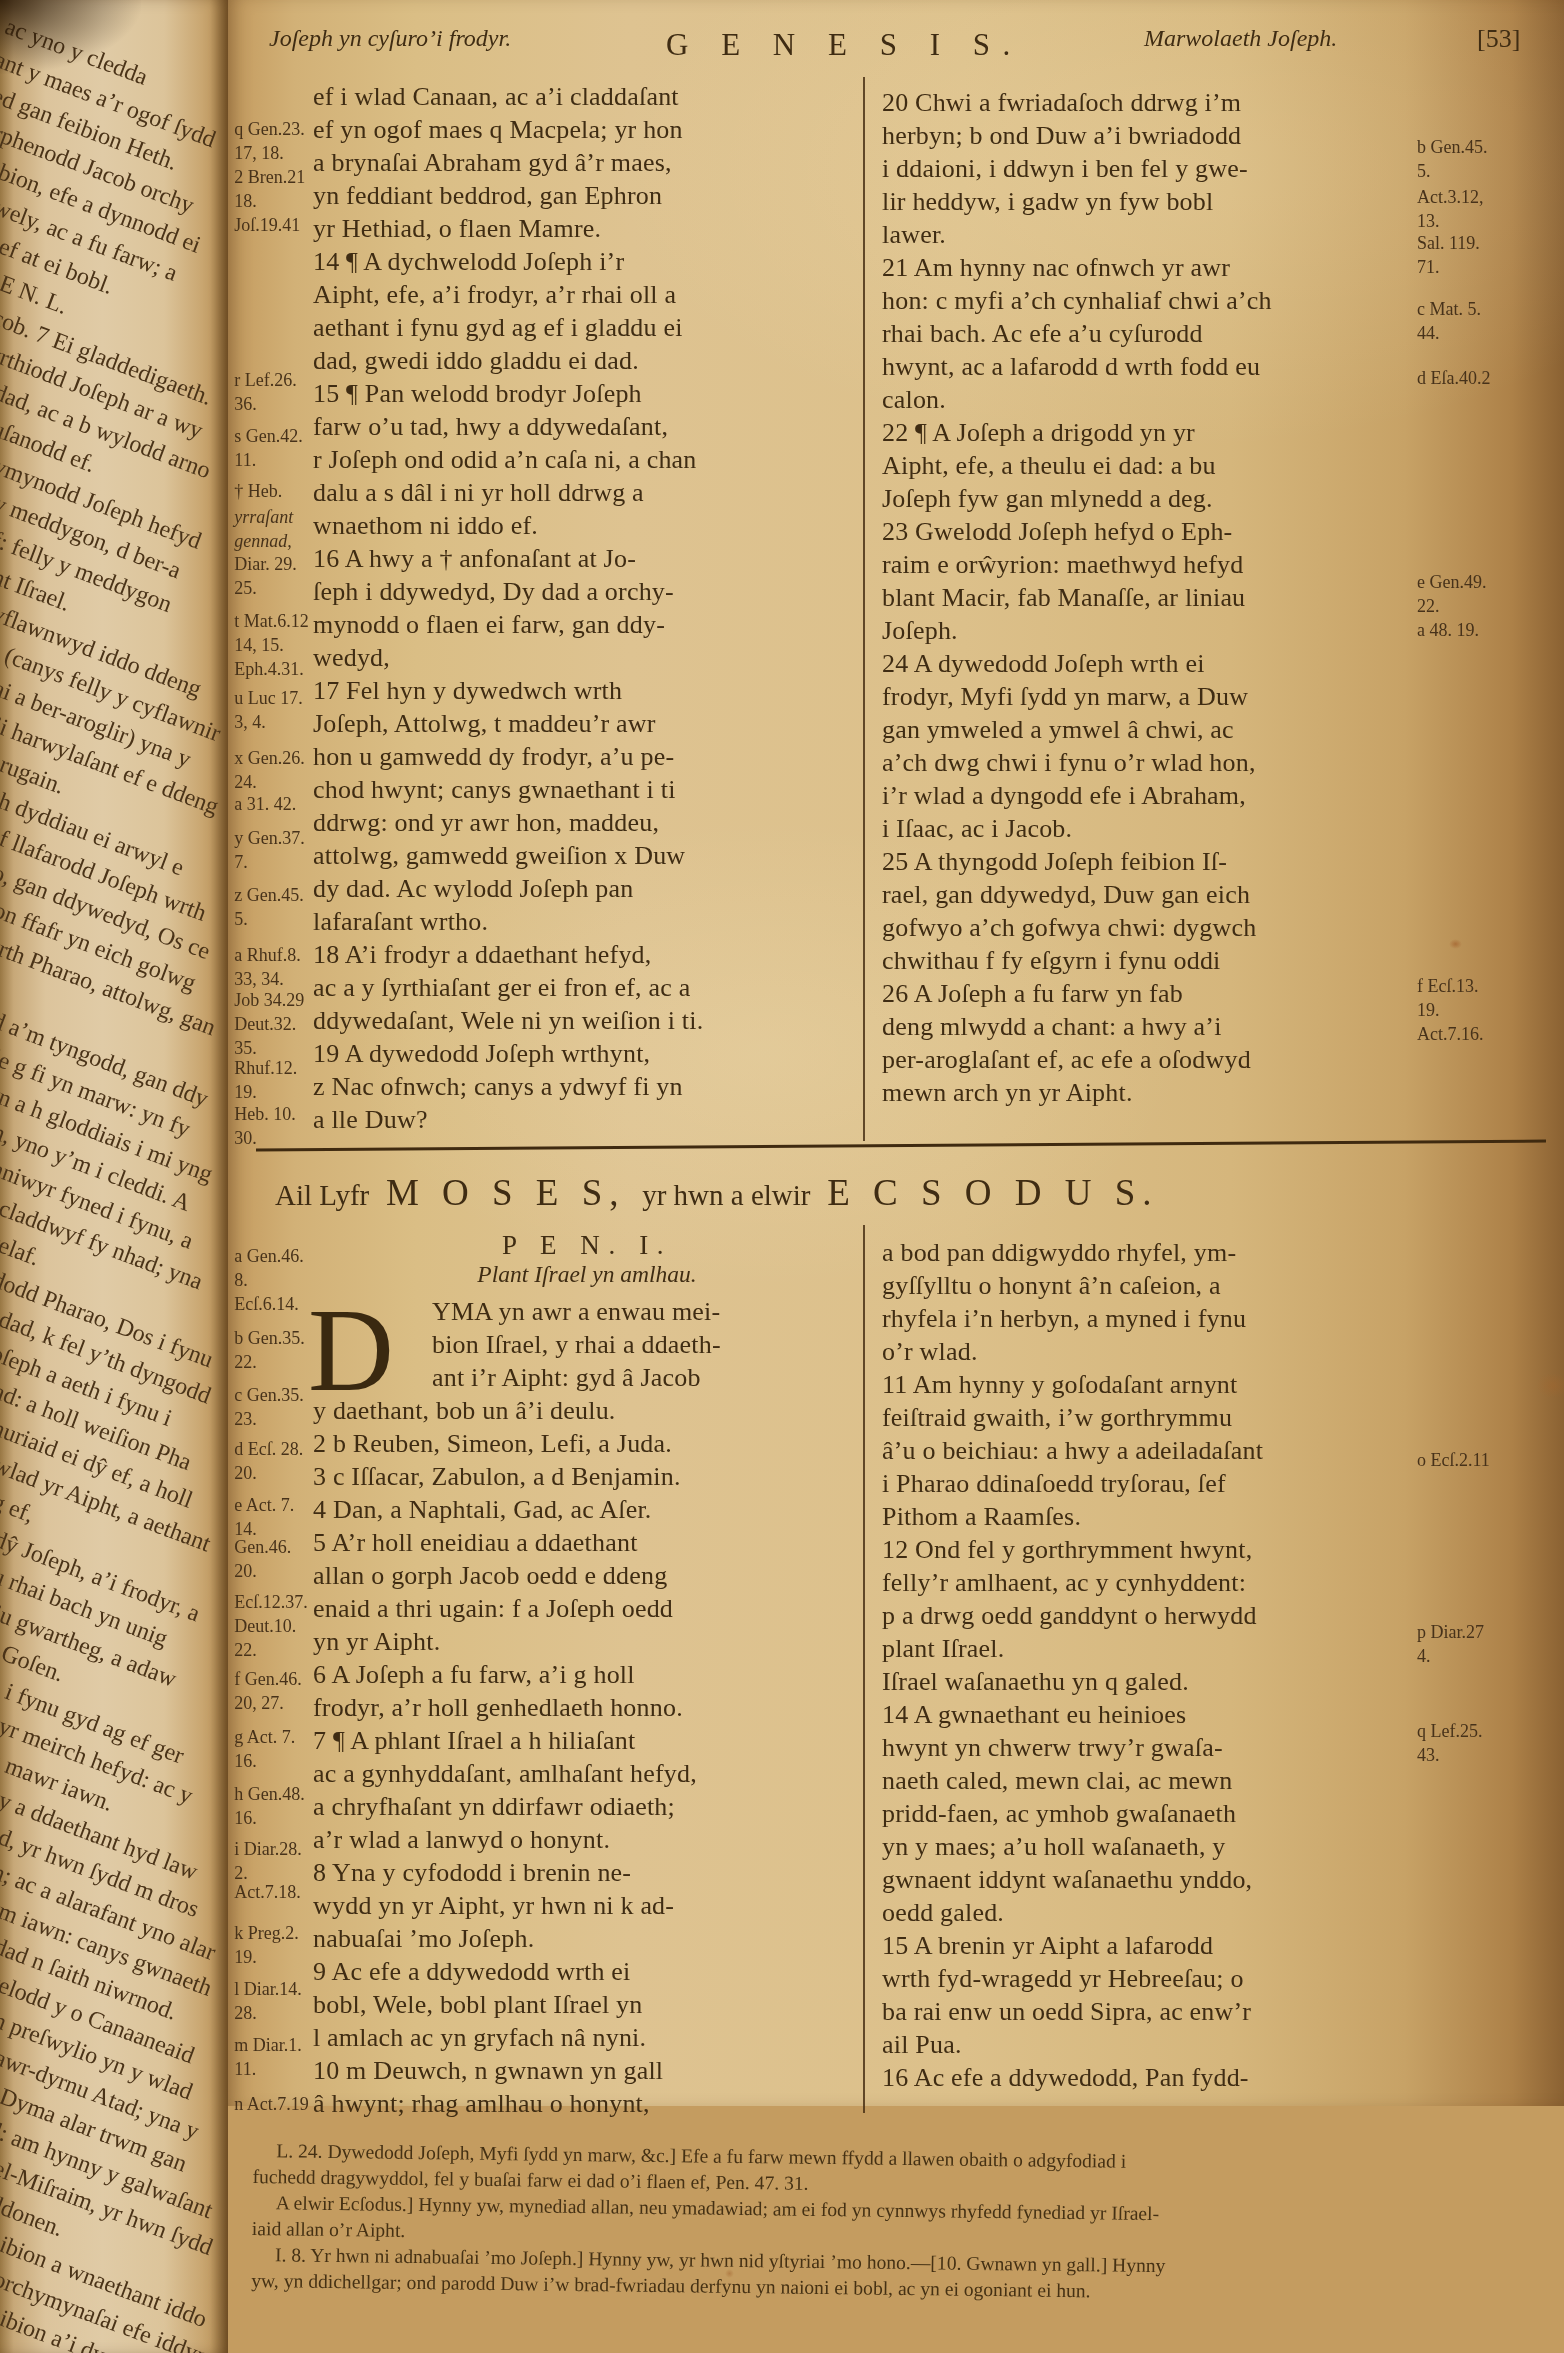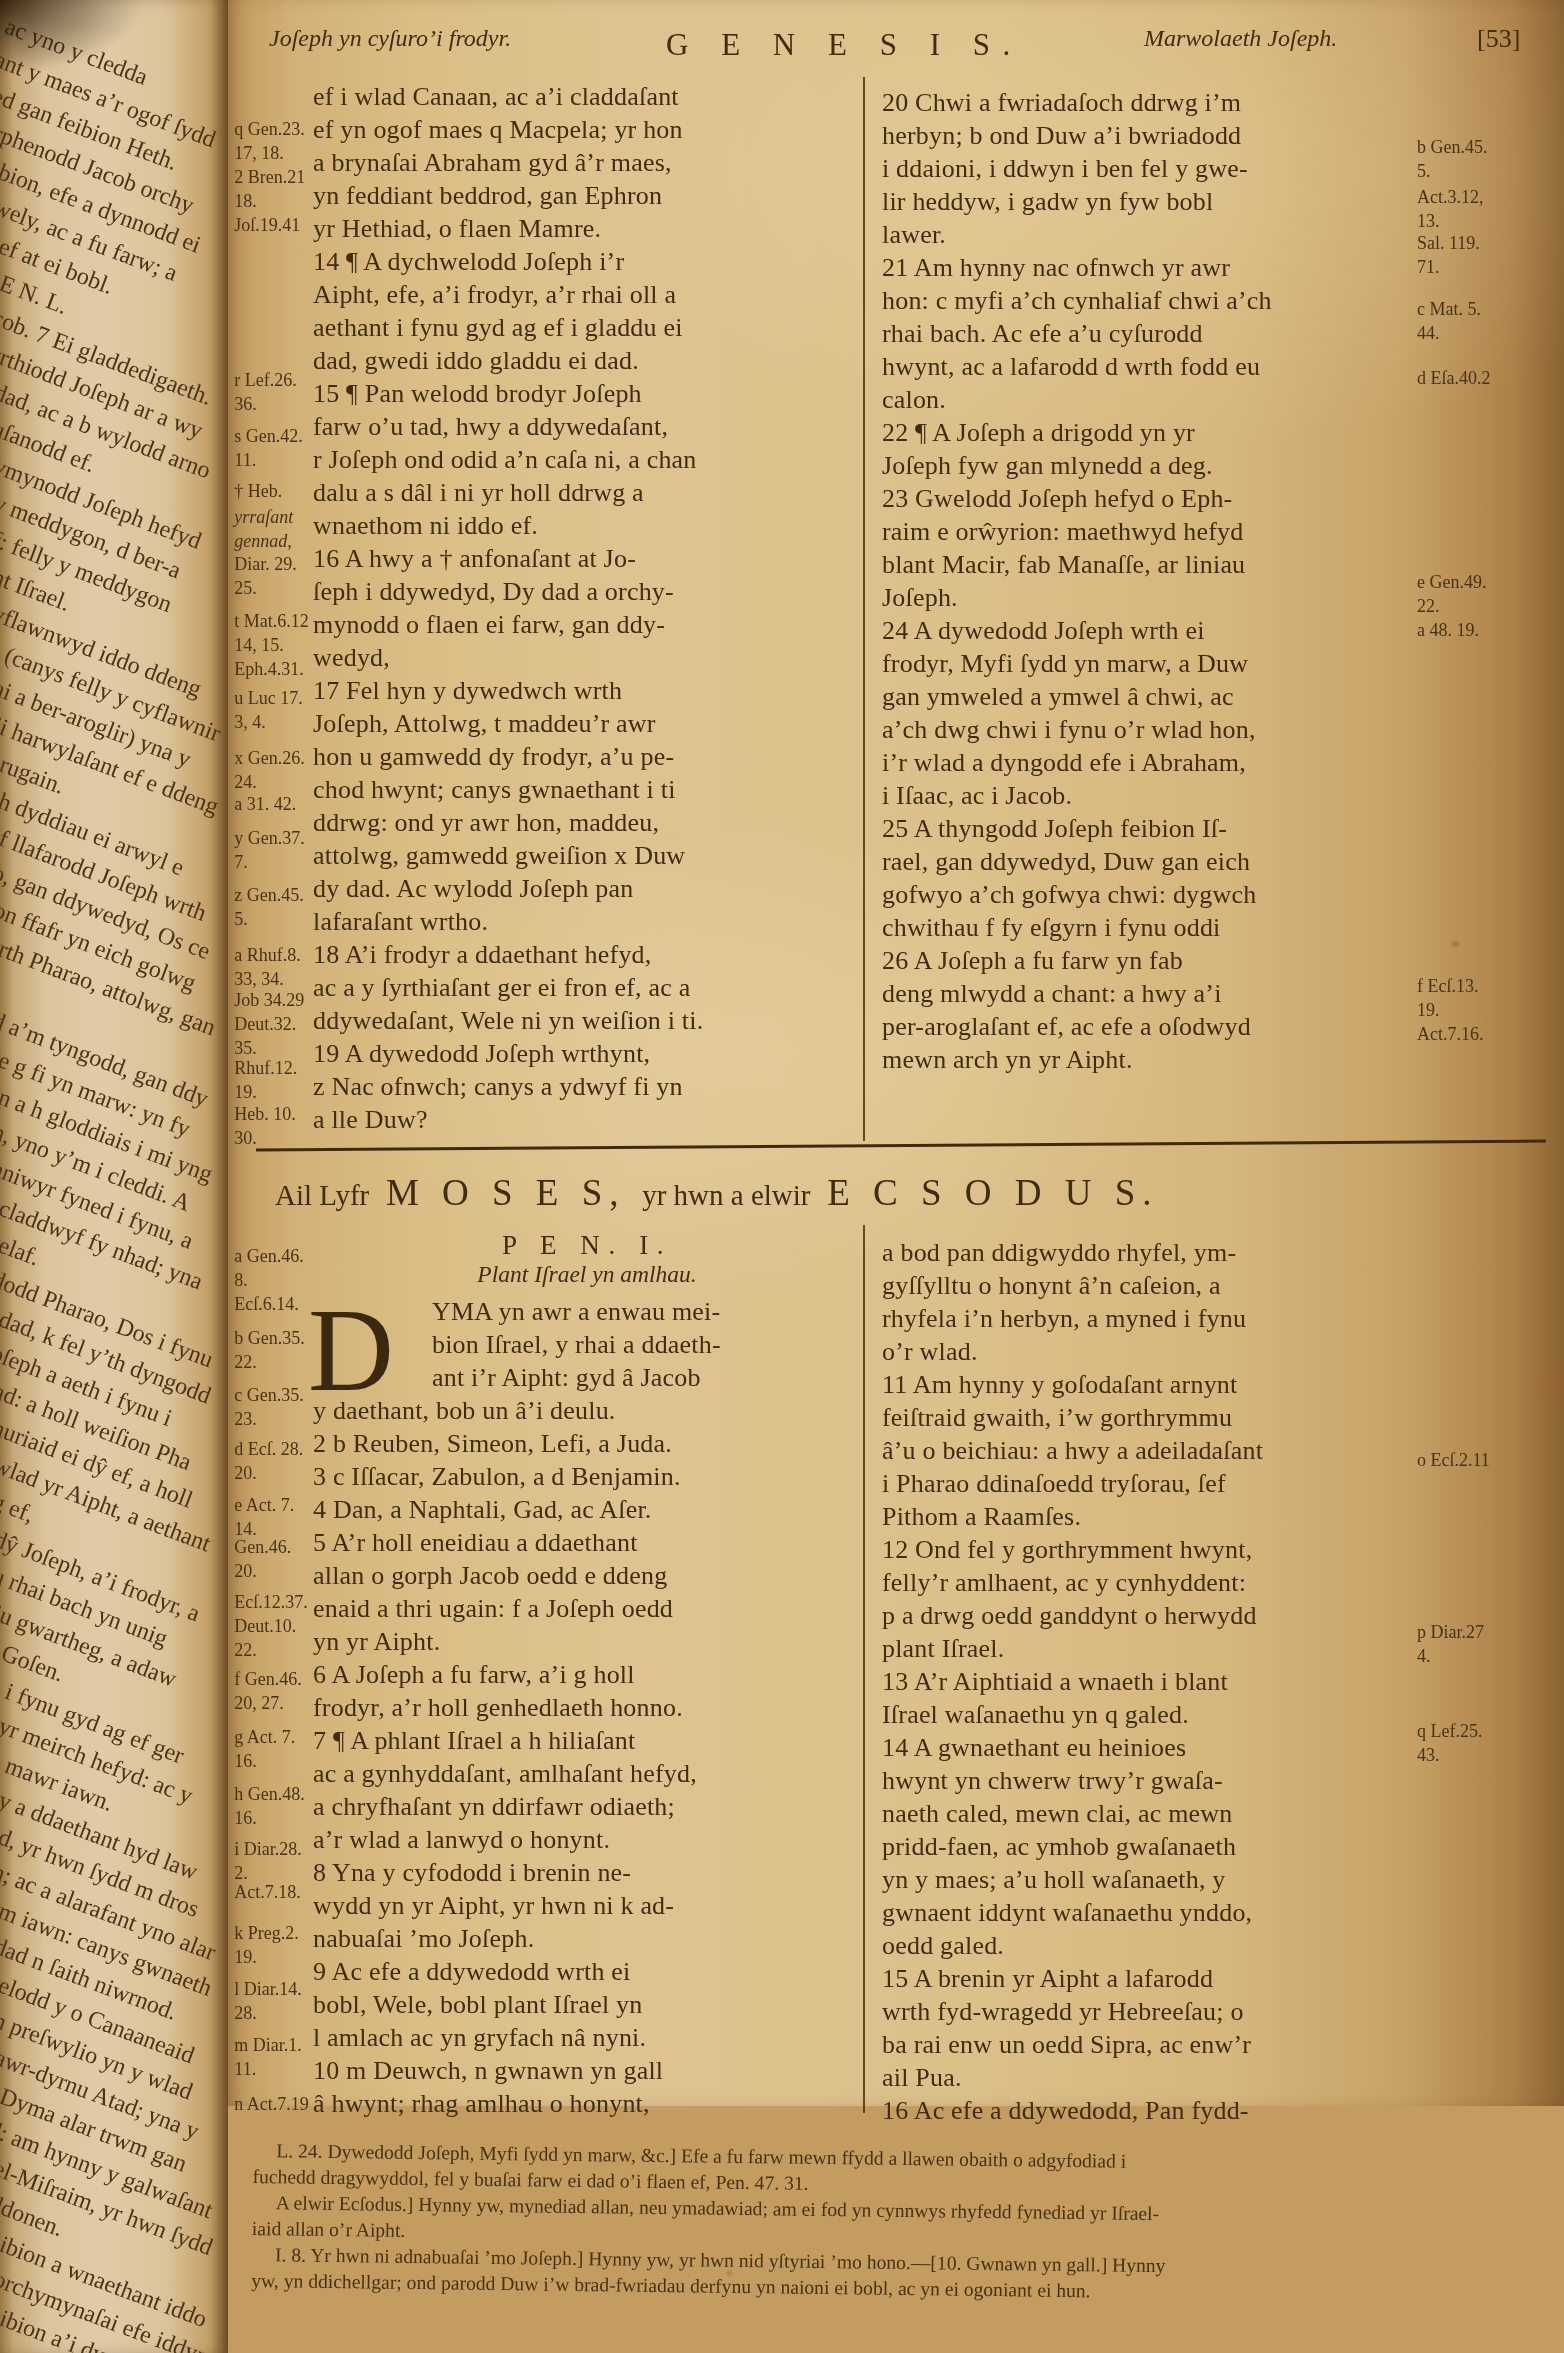--- a/index.html
+++ b/index.html
@@ -226,20 +226,21 @@
         <div class="line">herbyn; b ond Duw a’i bwriadodd</div>
         <div class="line">i ddaioni, i ddwyn i ben fel y gwe-</div>
         <div class="line">lir heddyw, i gadw yn fyw bobl</div>
         <div class="line">lawer.</div>
         <div class="line">21 Am hynny nac ofnwch yr awr</div>
         <div class="line">hon: c myfi a’ch cynhaliaf chwi a’ch</div>
         <div class="line">rhai bach.  Ac efe a’u cyſurodd</div>
         <div class="line">hwynt, ac a lafarodd d wrth fodd eu</div>
         <div class="line">calon.</div>
         <div class="line">22 ¶ A Joſeph a drigodd yn yr</div>
+        <div class="line">Aipht, efe, a theulu ei dad: a bu</div>
         <div class="line">Joſeph fyw gan mlynedd a deg.</div>
         <div class="line">23 Gwelodd Joſeph hefyd o Eph-</div>
         <div class="line">raim e orŵyrion: maethwyd hefyd</div>
         <div class="line">blant Macir, fab Manaſſe, ar liniau</div>
         <div class="line">Joſeph.</div>
         <div class="line">24 A dywedodd Joſeph wrth ei</div>
         <div class="line">frodyr, Myfi ſydd yn marw, a Duw</div>
         <div class="line">gan ymweled a ymwel â chwi, ac</div>
         <div class="line">a’ch dwg chwi i fynu o’r wlad hon,</div>
         <div class="line">i’r wlad a dyngodd efe i Abraham,</div>
@@ -359,21 +360,20 @@
         <div class="line">o’r wlad.</div>
         <div class="line">11 Am hynny y goſodaſant arnynt</div>
         <div class="line">feiſtraid gwaith, i’w gorthrymmu</div>
         <div class="line">â’u o beichiau: a hwy a adeiladaſant</div>
         <div class="line">i Pharao ddinaſoedd tryſorau, ſef</div>
         <div class="line">Pithom a Raamſes.</div>
         <div class="line">12 Ond fel y gorthrymment hwynt,</div>
         <div class="line">felly’r amlhaent, ac y cynhyddent:</div>
         <div class="line">p a drwg oedd ganddynt o herwydd</div>
         <div class="line">plant Iſrael.</div>
-        <div class="line">13 A’r Aiphtiaid a wnaeth i blant</div>
         <div class="line">Iſrael waſanaethu yn q galed.</div>
         <div class="line">14 A gwnaethant eu heinioes</div>
         <div class="line">hwynt yn chwerw trwy’r gwaſa-</div>
         <div class="line">naeth caled, mewn clai, ac mewn</div>
         <div class="line">pridd-faen, ac ymhob gwaſanaeth</div>
         <div class="line">yn y maes; a’u holl waſanaeth, y</div>
         <div class="line">gwnaent iddynt waſanaethu ynddo,</div>
         <div class="line">oedd galed.</div>
         <div class="line">15 A brenin yr Aipht a lafarodd</div>
         <div class="line">wrth fyd-wragedd yr Hebreeſau; o</div>

